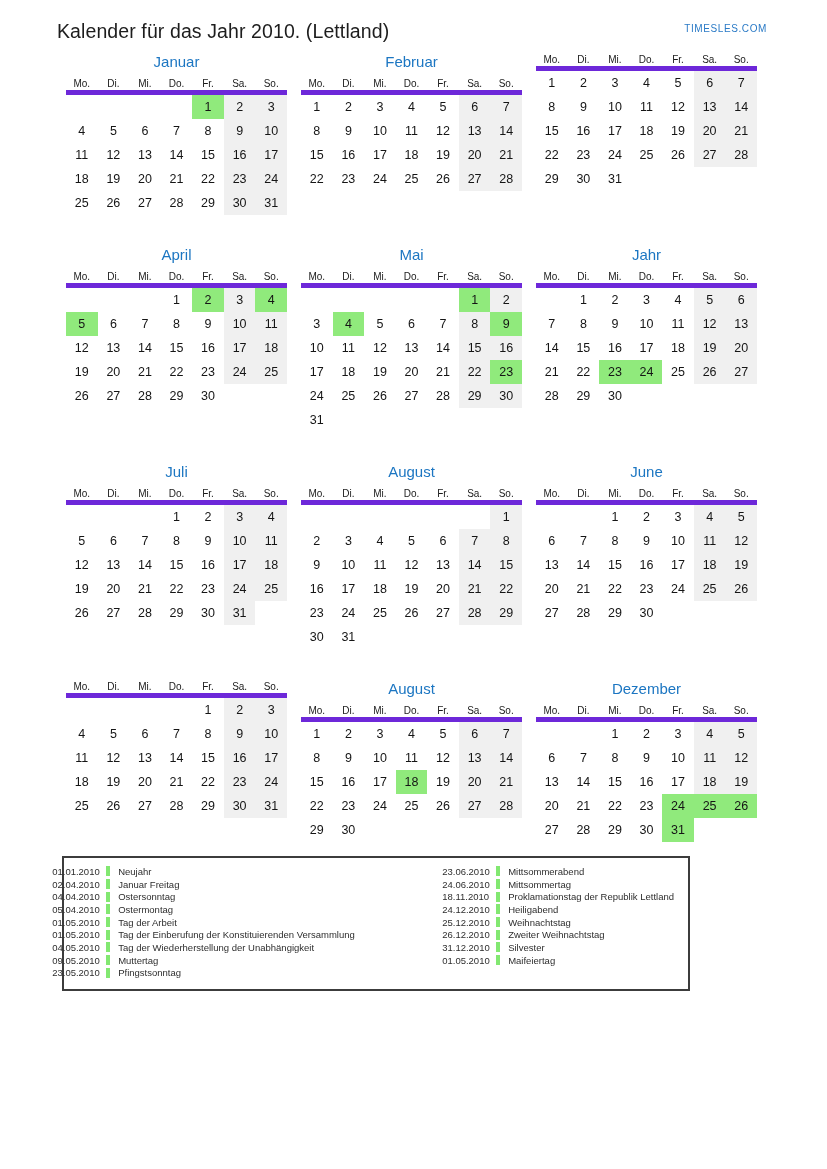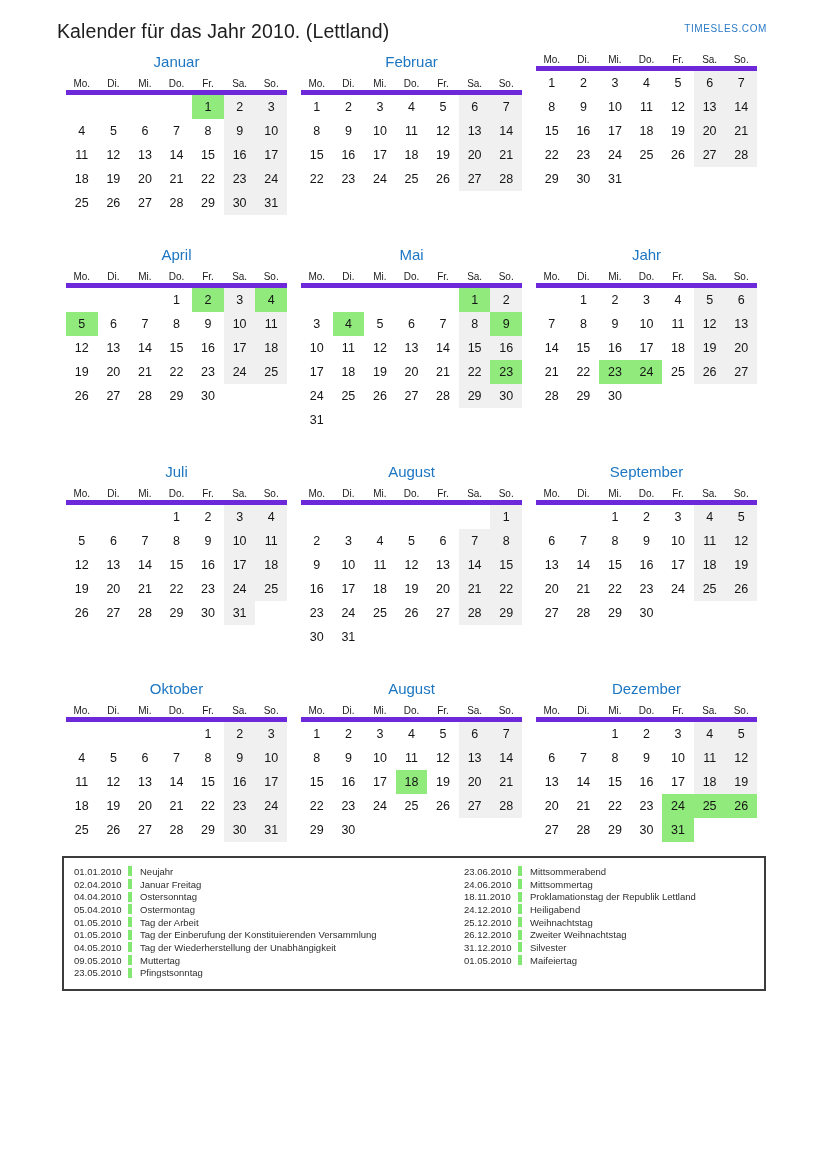--- a/index.html
+++ b/index.html
@@ -31,21 +31,21 @@
     text-align:center;font-size:10px;line-height:13px;color:#1a1a1a;
   }
   .days-grid{display:grid;grid-template-columns:repeat(7,1fr);grid-auto-rows:24px;}
   .day-cell{
     text-align:center;font-size:12.5px;line-height:24px;color:#151515;
   }
   .day-cell.weekend{background:#f0f0f0;}
   .day-cell.holiday{background:#90ea7c;}
   .legend-box{
     margin:14px 61px 0 62px;border:2px solid #3c3c3c;
-    box-sizing:border-box;width:704px;min-height:125px;
+    box-sizing:border-box;width:628px;min-height:125px;
     display:flex;padding:7px 14px 10px 10px;justify-content:flex-end;
   }
   .legend-col{display:flex;flex-direction:column;}
   .legend-col.left{width:390px;flex:0 0 390px;}
   .legend-col.right{flex:1;}
   .legend-item{display:flex;align-items:center;height:12.7px;}
   .legend-date{
     font-size:9.5px;color:#2e2e2e;width:54px;flex:0 0 54px;white-space:nowrap;
   }
   .legend-bar{
@@ -433,21 +433,21 @@
         <div class="day-cell">25</div>
         <div class="day-cell">26</div>
         <div class="day-cell">27</div>
         <div class="day-cell weekend">28</div>
         <div class="day-cell weekend">29</div>
         <div class="day-cell">30</div>
         <div class="day-cell">31</div>
       </div>
     </div>
     <div class="month">
-      <div class="month-title">September</div>
+      <div class="month-title">June</div>
       <div class="weekday-row">
         <div class="weekday-cell">Mo.</div>
         <div class="weekday-cell">Di.</div>
         <div class="weekday-cell">Mi.</div>
         <div class="weekday-cell">Do.</div>
         <div class="weekday-cell">Fr.</div>
         <div class="weekday-cell">Sa.</div>
         <div class="weekday-cell">So.</div>
       </div>
       <div class="days-grid">
@@ -479,21 +479,20 @@
         <div class="day-cell">24</div>
         <div class="day-cell weekend">25</div>
         <div class="day-cell weekend">26</div>
         <div class="day-cell">27</div>
         <div class="day-cell">28</div>
         <div class="day-cell">29</div>
         <div class="day-cell">30</div>
       </div>
     </div>
     <div class="month">
-      <div class="month-title">Oktober</div>
       <div class="weekday-row">
         <div class="weekday-cell">Mo.</div>
         <div class="weekday-cell">Di.</div>
         <div class="weekday-cell">Mi.</div>
         <div class="weekday-cell">Do.</div>
         <div class="weekday-cell">Fr.</div>
         <div class="weekday-cell">Sa.</div>
         <div class="weekday-cell">So.</div>
       </div>
       <div class="days-grid">

